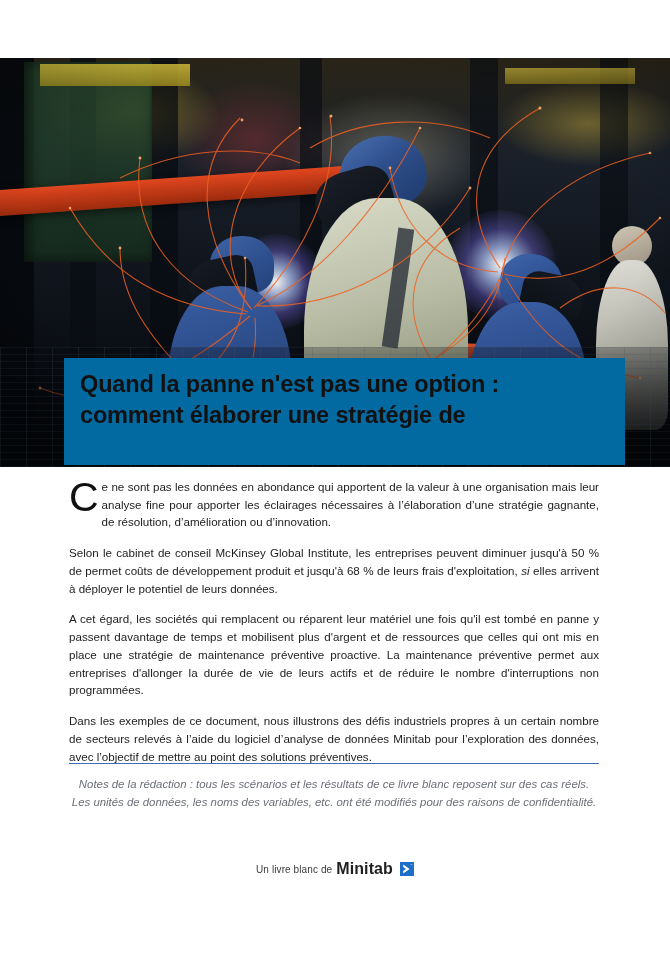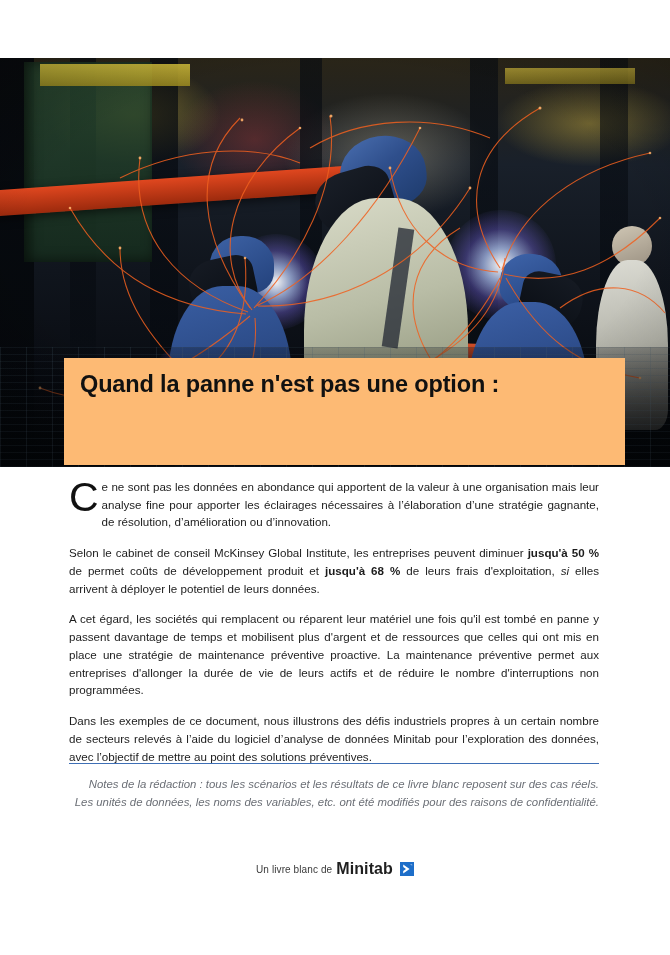--- a/index.html
+++ b/index.html
@@ -178,21 +178,21 @@
     background: radial-gradient(ellipse 110% 100% at 50% 44%, rgba(0,0,0,0) 42%, rgba(0,0,0,0.55) 100%);
   }
 
   
   .title-box {
     position: absolute;
     left: 64px;
     top: 358px;
     width: 561px;
     min-height: 107px;
-    background: #fdba74;
+    background: #0369a1;
     box-sizing: border-box;
     padding: 11px 16px 13px 16px;
   }
   .title-box h1 {
     margin: 0;
     font-family: "Liberation Sans", sans-serif;
     font-size: 23.5px;
     line-height: 1.33;
     font-weight: bold;
     color: #111111;
@@ -217,21 +217,21 @@
   .dropcap-para { position: relative; }
   .dropcap {
     float: left;
     font-size: 41px;
     line-height: 0.84;
     font-weight: normal;
     padding: 2px 3px 0 0;
     color: #111111;
     font-family: "Liberation Sans", sans-serif;
   }
-  .content b, .content strong { font-weight: bold; }
+  .content b, .content strong { font-weight: normal; }
   .content i, .content em { font-style: italic; }
 
   .divider {
     position: absolute;
     left: 69px;
     top: 755px;
     width: 530px;
     height: 0;
     border: 0;
     border-top: 1.4px solid #3e6fb5;
@@ -239,21 +239,21 @@
 
   .note {
     position: absolute;
     left: 69px;
     top: 776px;
     width: 530px;
     font-size: 11.4px;
     line-height: 1.56;
     font-style: italic;
     color: #6b6f76;
-    text-align: right;
+    text-align: center;
   }
 
   
   .footer {
     position: absolute;
     left: 0;
     top: 860px;
     width: 670px;
     display: flex;
     justify-content: center;
@@ -368,21 +368,21 @@
           <circle cx="40" cy="330" r="1.4"></circle>
       </g>
     </svg>
   </div>
 
   <div class="hero-floor"></div>
   <div class="hero-vignette"></div>
 </div>
 
 <div class="title-box">
-  <h1><span>Quand la panne n'est pas une option :</span><br><br></h1>
+  <h1><span>Quand la panne n'est pas une option :</span><br><span>comment élaborer une stratégie de</span><br></h1>
 </div>
 
 <div class="content">
 
   <p class="dropcap-para"><span class="dropcap">C</span><span>e ne sont pas les données en abondance qui apportent de la valeur à une organisation mais leur analyse fine pour apporter les éclairages nécessaires à l’élaboration d’une stratégie gagnante, de résolution, d’amélioration ou d’innovation.</span></p>
 
   <p><span>Selon le cabinet de conseil McKinsey Global Institute, les entreprises peuvent diminuer </span><b>jusqu'à 50 %</b><span> de permet coûts de développement produit et </span><b>jusqu'à 68 %</b><span> de leurs frais d'exploitation, </span><i>si</i><span> elles arrivent à déployer le potentiel de leurs données.</span></p>
 
   <p>A cet égard, les sociétés qui remplacent ou réparent leur matériel une fois qu'il est tombé en panne y passent davantage de temps et mobilisent plus d'argent et de ressources que celles qui ont mis en place une stratégie de maintenance préventive proactive. La maintenance préventive permet aux entreprises d'allonger la durée de vie de leurs actifs et de réduire le nombre d'interruptions non programmées.</p>
 

